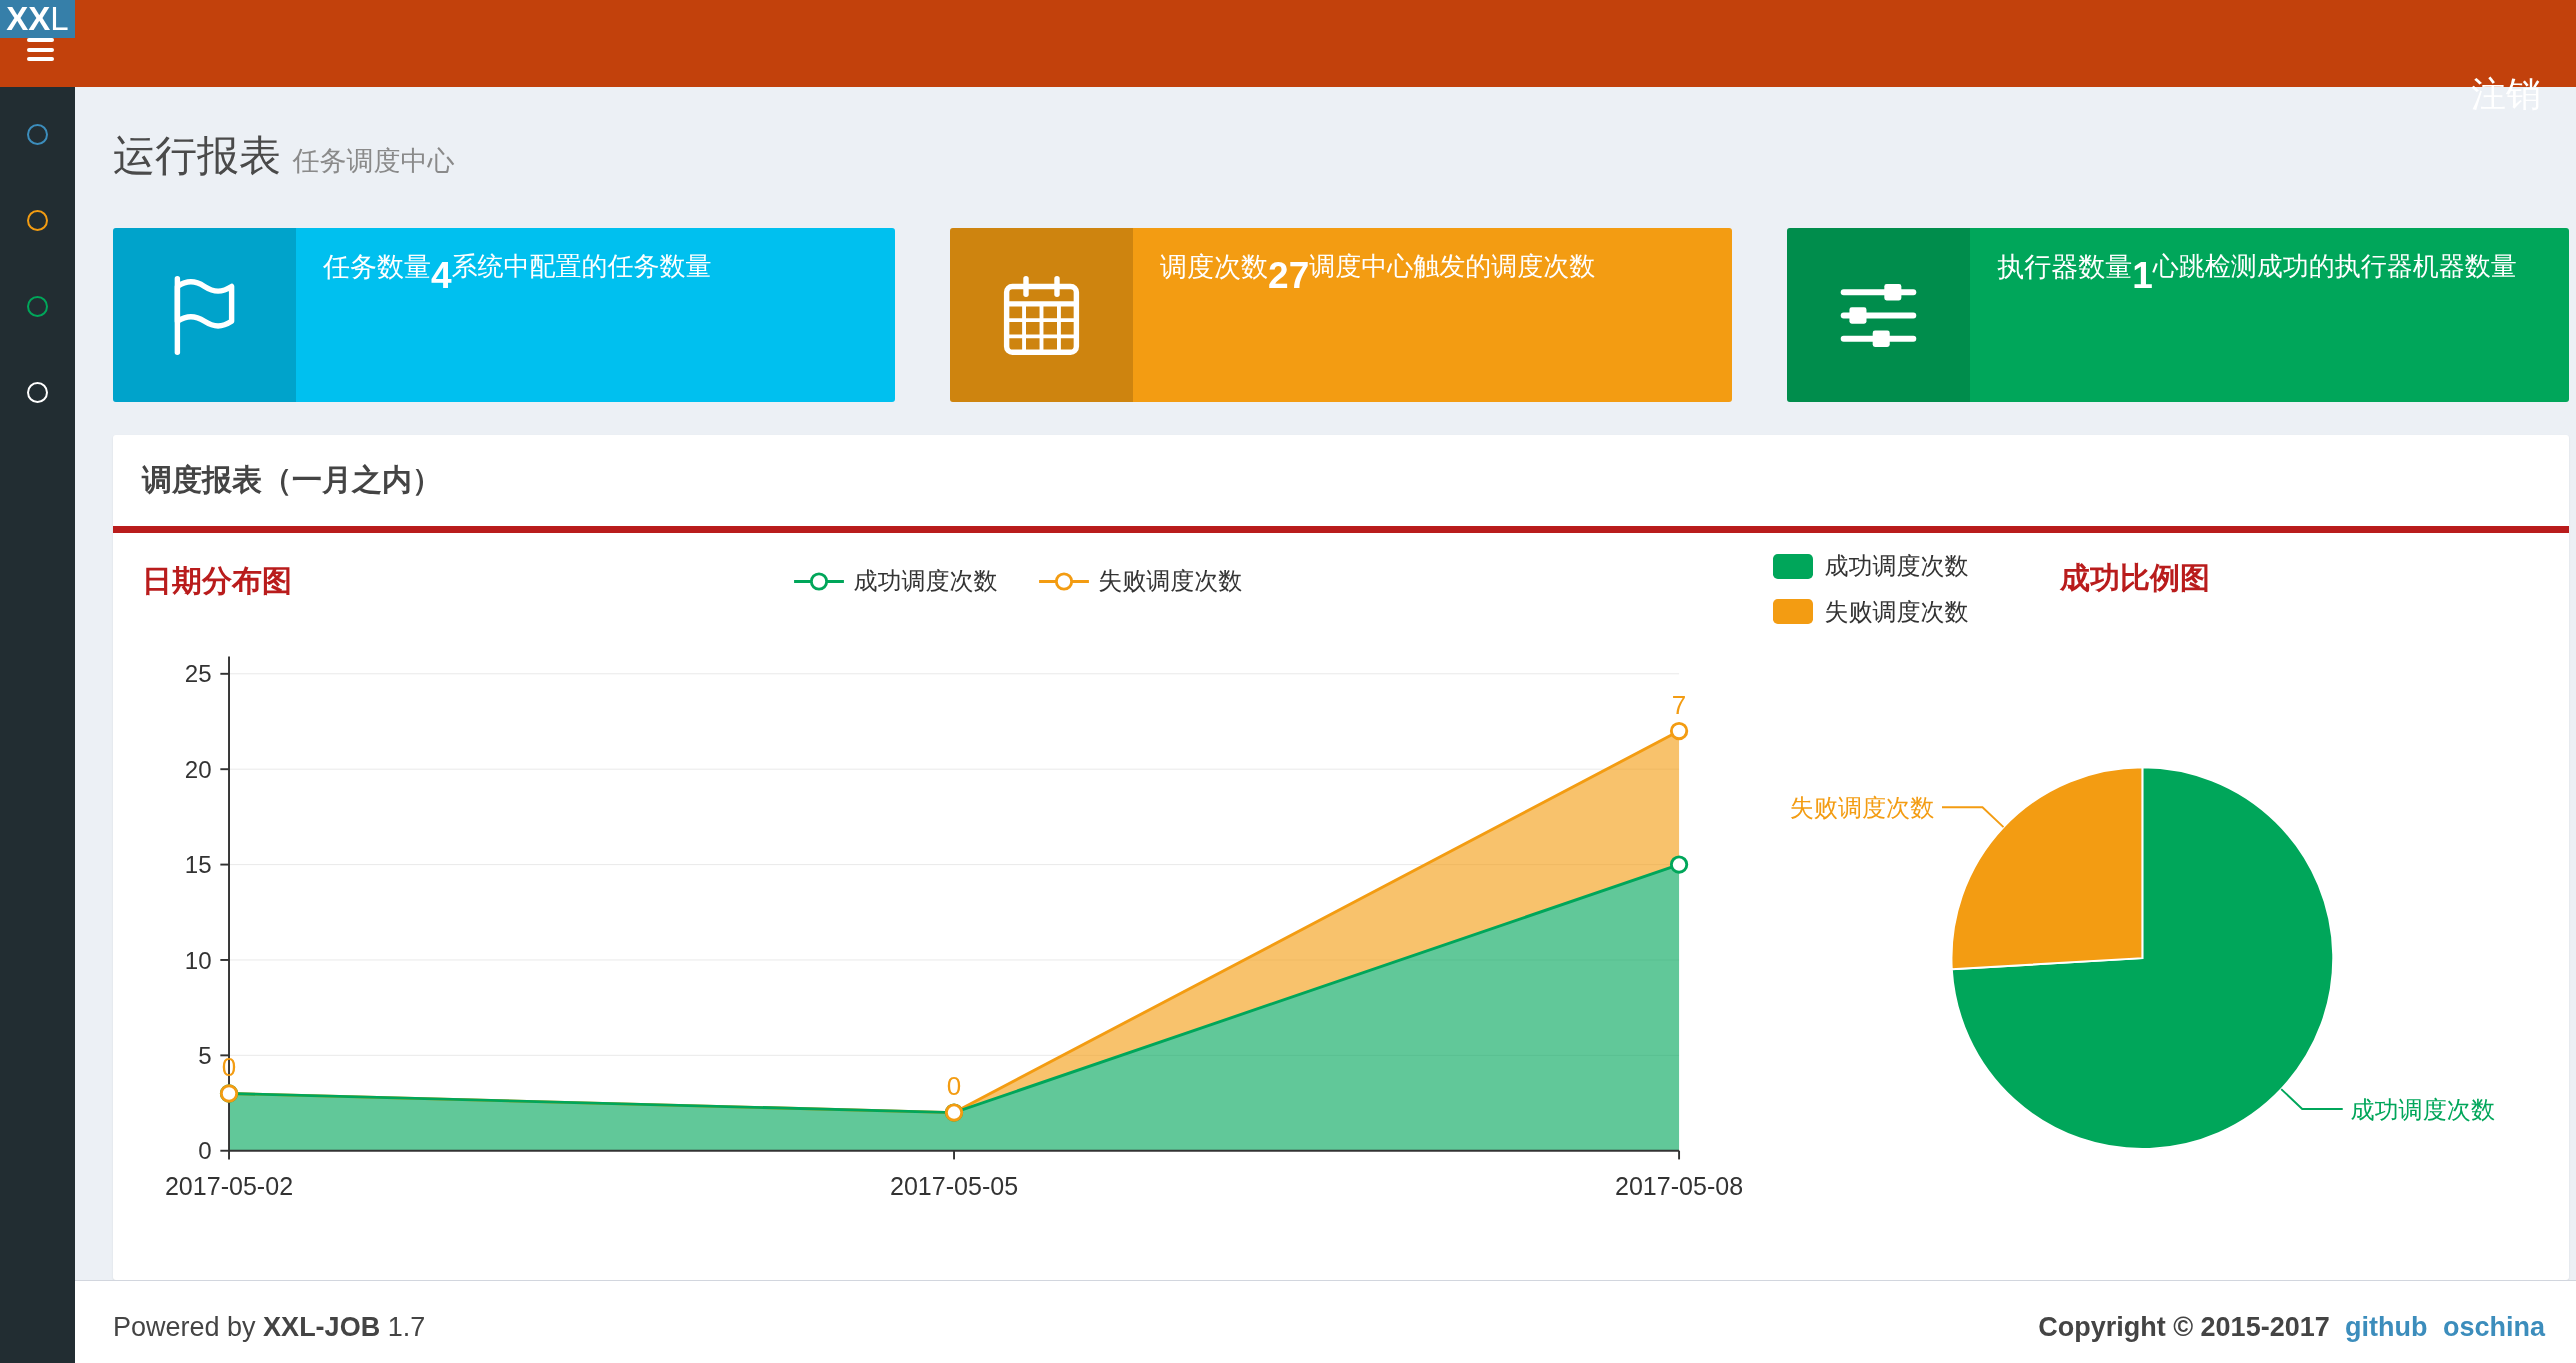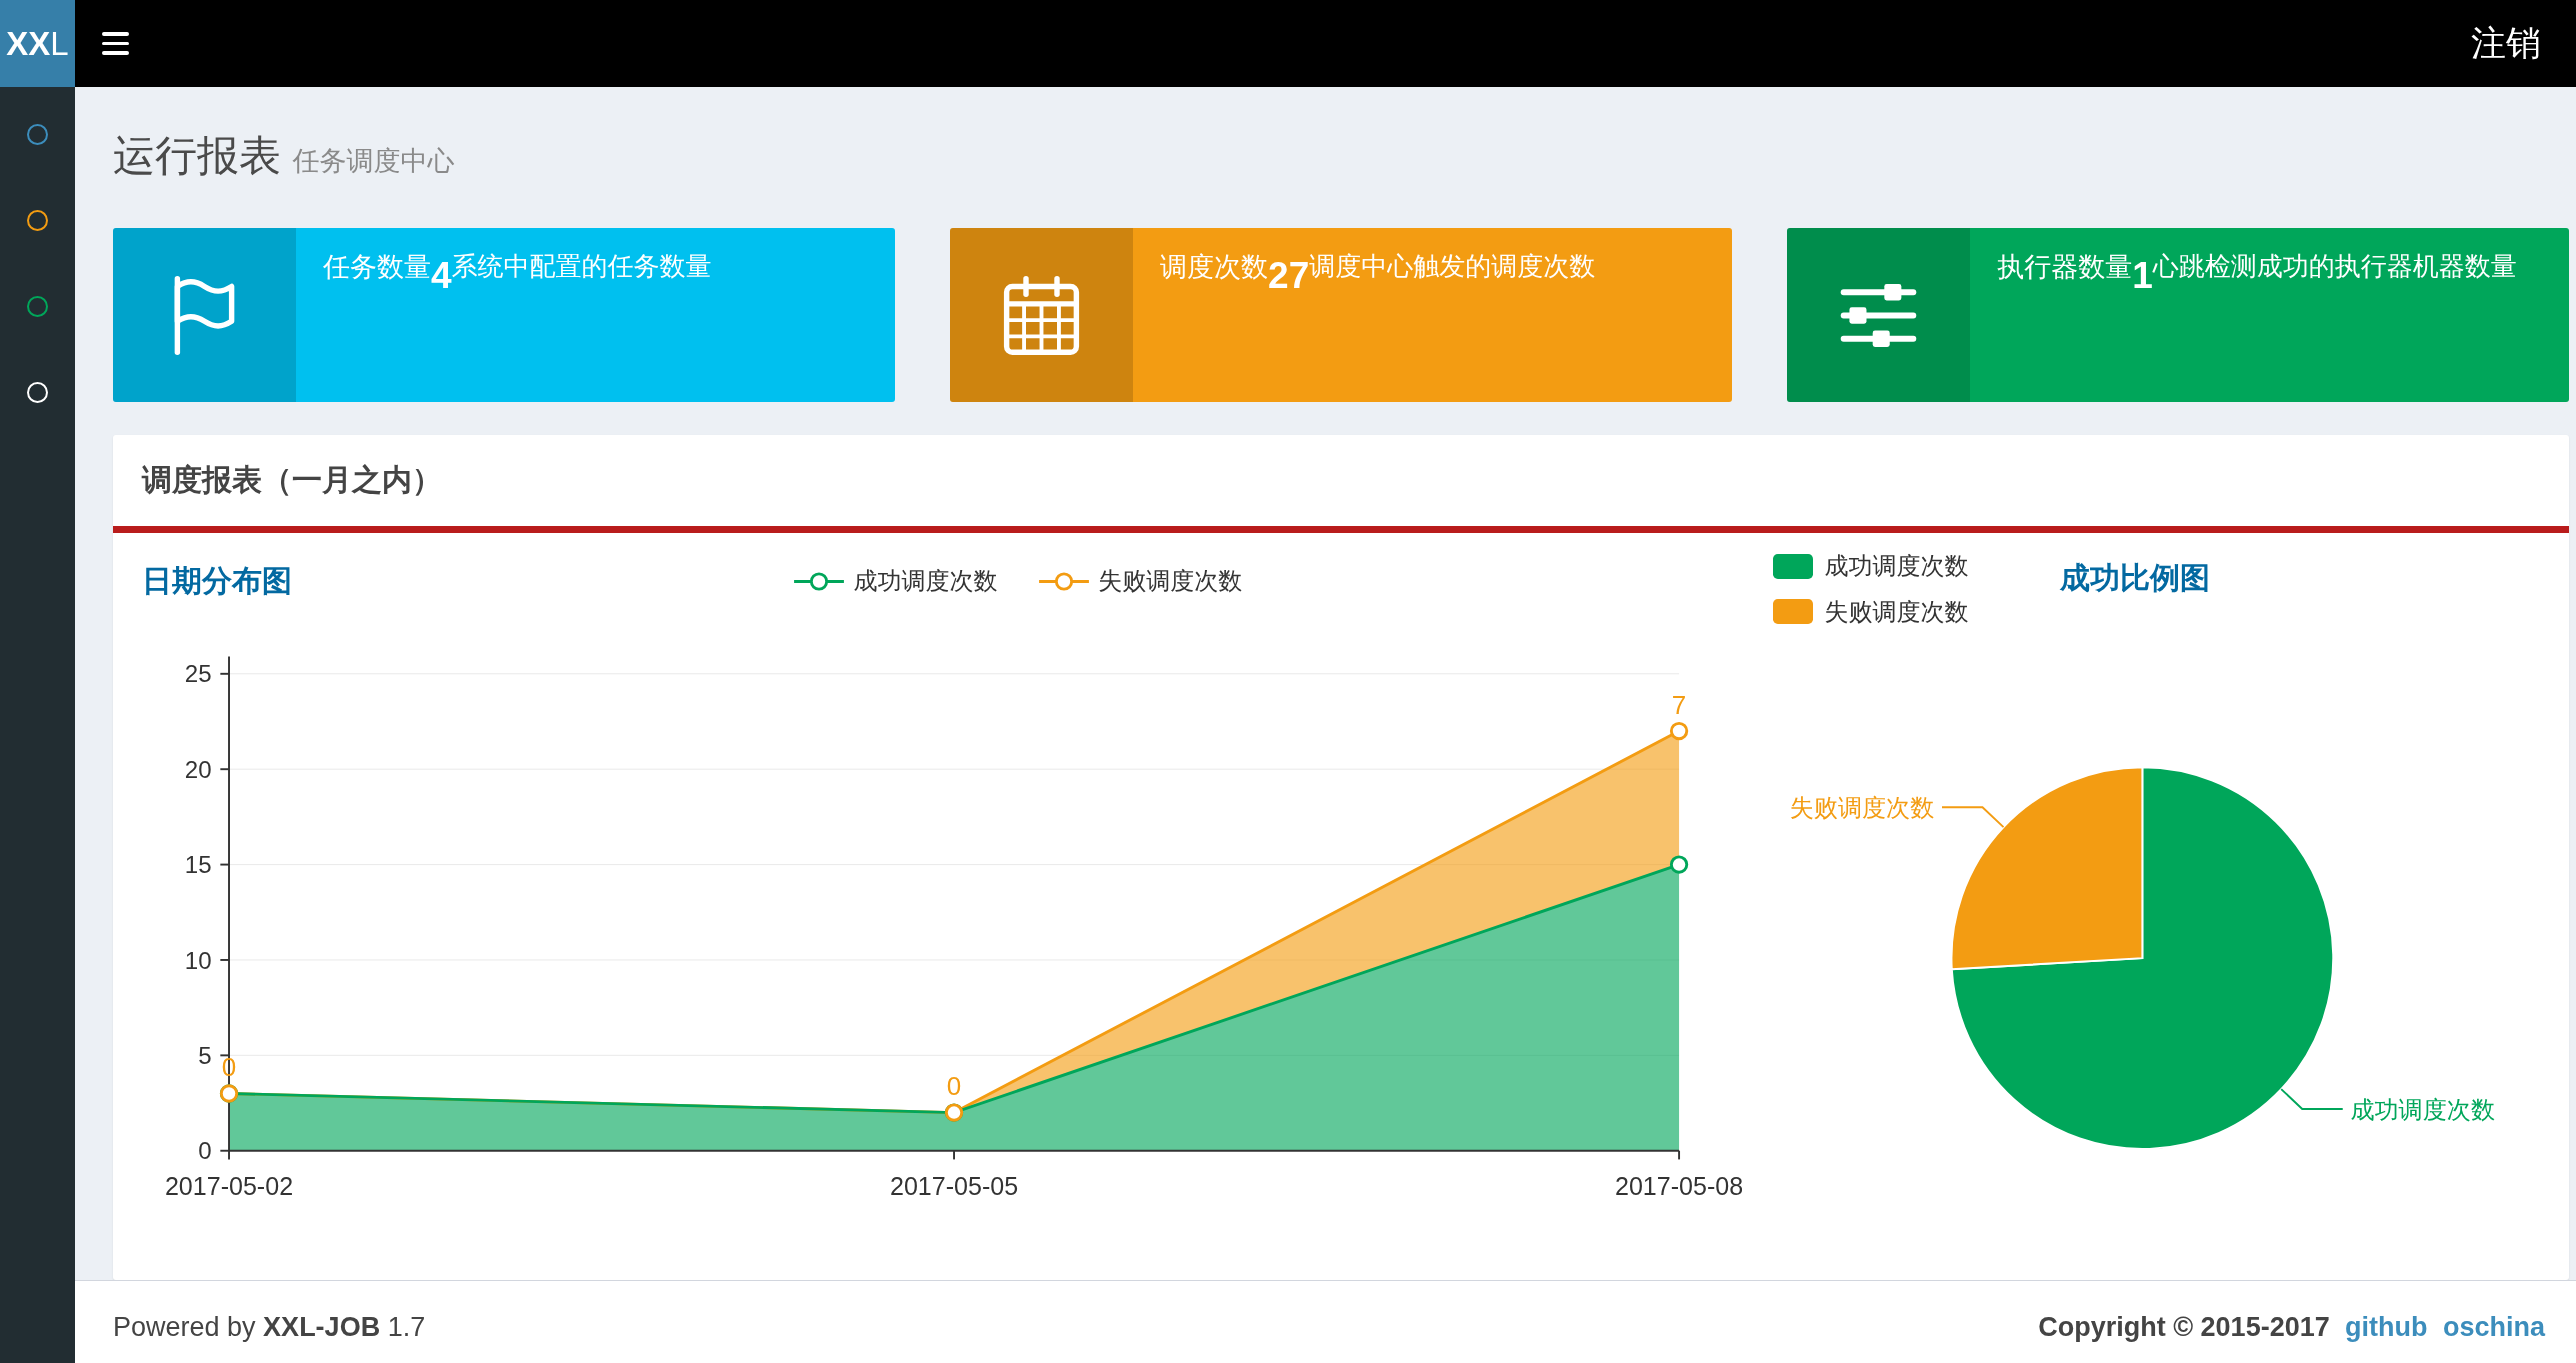--- a/index.html
+++ b/index.html
@@ -3,21 +3,21 @@
 <meta charset="utf-8">
 <style>
   * { box-sizing: border-box; }
   html,body { margin:0; padding:0; }
   body {
     width:2576px; height:1363px; overflow:hidden;
     font-family:"Liberation Sans","DejaVu Sans",sans-serif;
     background:#ecf0f5; color:#333;
   }
   
-  .navbar { position:fixed; top:0; left:0; right:0; height:87px; background:#000000; display:flex; align-items:stretch; z-index:20; }
+  .navbar { position:fixed; top:0; left:0; right:0; height:87px; background:#c2410c; display:flex; align-items:stretch; z-index:20;flex-direction:column; }
   .logo { width:75px; background:#367fa9; color:#fff; font-size:33px; display:flex; align-items:center; justify-content:center; cursor:pointer; }
   .logo b { font-weight:700; }
   .logo span { font-weight:300; }
   .hamburger { width:81px; display:flex; align-items:center; justify-content:center; cursor:pointer; }
   .hamburger-icon { display:flex; flex-direction:column; gap:5.8px; }
   .hamburger-icon i { display:block; width:27px; height:3.9px; background:#fff; border-radius:1.9px; }
   .logout { margin-left:auto; color:#fff; font-size:35px; display:flex; align-items:center; padding:10px 35px; text-decoration:none; cursor:pointer; }
   
   .sidebar { position:fixed; top:87px; left:0; bottom:0; width:75px; background:#222d32; display:flex; flex-direction:column; align-items:center; padding-top:37px; z-index:10; }
   .side-circle { width:21px; height:21px; border:2.9px solid #fff; border-radius:50%; margin-bottom:65px; cursor:pointer; }
@@ -34,21 +34,21 @@
   .info-label { font-size:27px; }
   .info-value { font-size:37px; font-weight:700; margin-top:5.8px; }
   .info-line { height:3.9px; background:#fff; border-radius:1.9px; margin:13.5px 0 11.6px 0; }
   .info-desc { font-size:26px; }
   
   .panel { margin:33px 6.7px 0 38px; background:#fff; border-radius:2.9px; box-shadow:0 1px 1.9px rgba(0,0,0,0.1); }
   .panel-header { padding:25px 29px; font-size:30px; font-weight:600; color:#444; border-bottom:7px solid #b91c1c; }
   .panel-body { display:flex; padding:13.5px 29px 23px 29px; }
   .chart-left { width:1600px; }
   .chart-header { display:flex; align-items:center; height:69px; }
-  .chart-title { font-size:30px; font-weight:700; color:#0369a1; }
+  .chart-title { font-size:30px; font-weight:700; color:#b91c1c; }
   .line-legend { flex:1; display:flex; justify-content:center; align-items:center; gap:39px; }
   .legend-item { display:inline-flex; align-items:center; gap:7.7px; font-size:24px; color:#333; cursor:pointer; }
   .chart-right { flex:1; position:relative; padding-left:29px; }
   .pie-legend { position:absolute; left:31px; top:3.9px; display:flex; flex-direction:column; gap:13.5px; }
   .pie-legend-item { display:flex; align-items:center; gap:11.6px; font-size:24px; color:#333; cursor:pointer; }
   .pie-swatch { width:40px; height:25px; border-radius:4.8px; display:inline-block; }
   .pie-title { position:absolute; left:318px; top:11.6px;font-family:Liberation Mono, monospace; }
   #pie-chart { margin-top:93px; display:block; }
   
   .footer { margin-top:auto; height:89px; background:#fff; border-top:1px solid #d2d6de; display:flex; align-items:center; padding:12px 31px 0 38px; font-size:27px; color:#444; }

